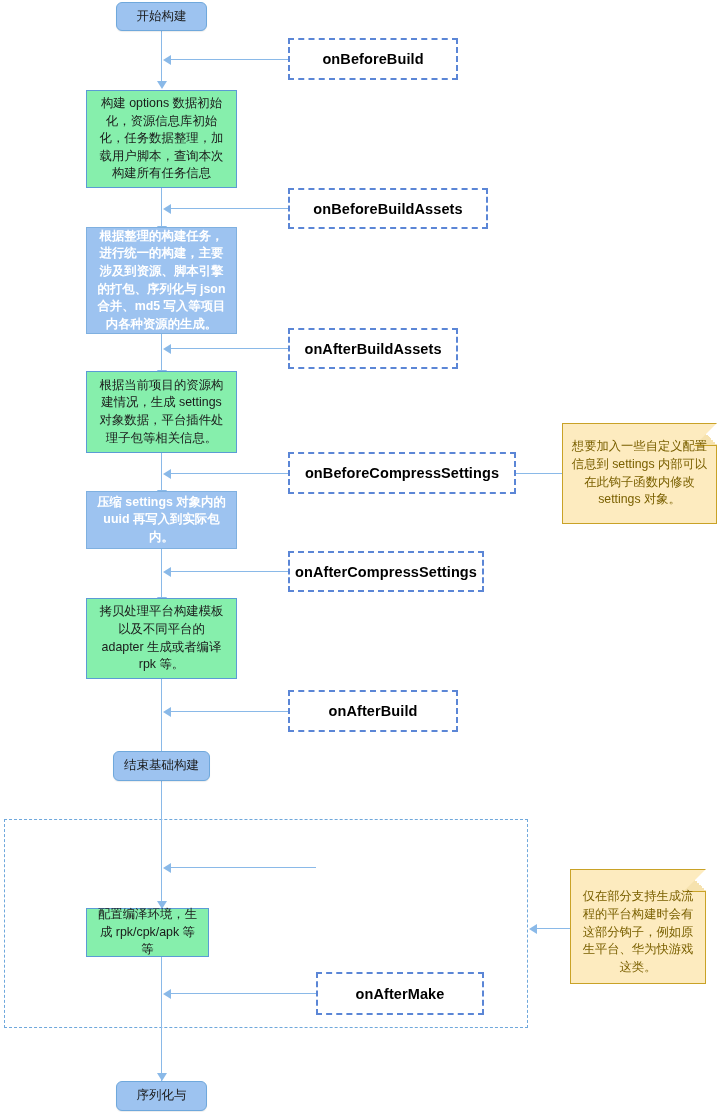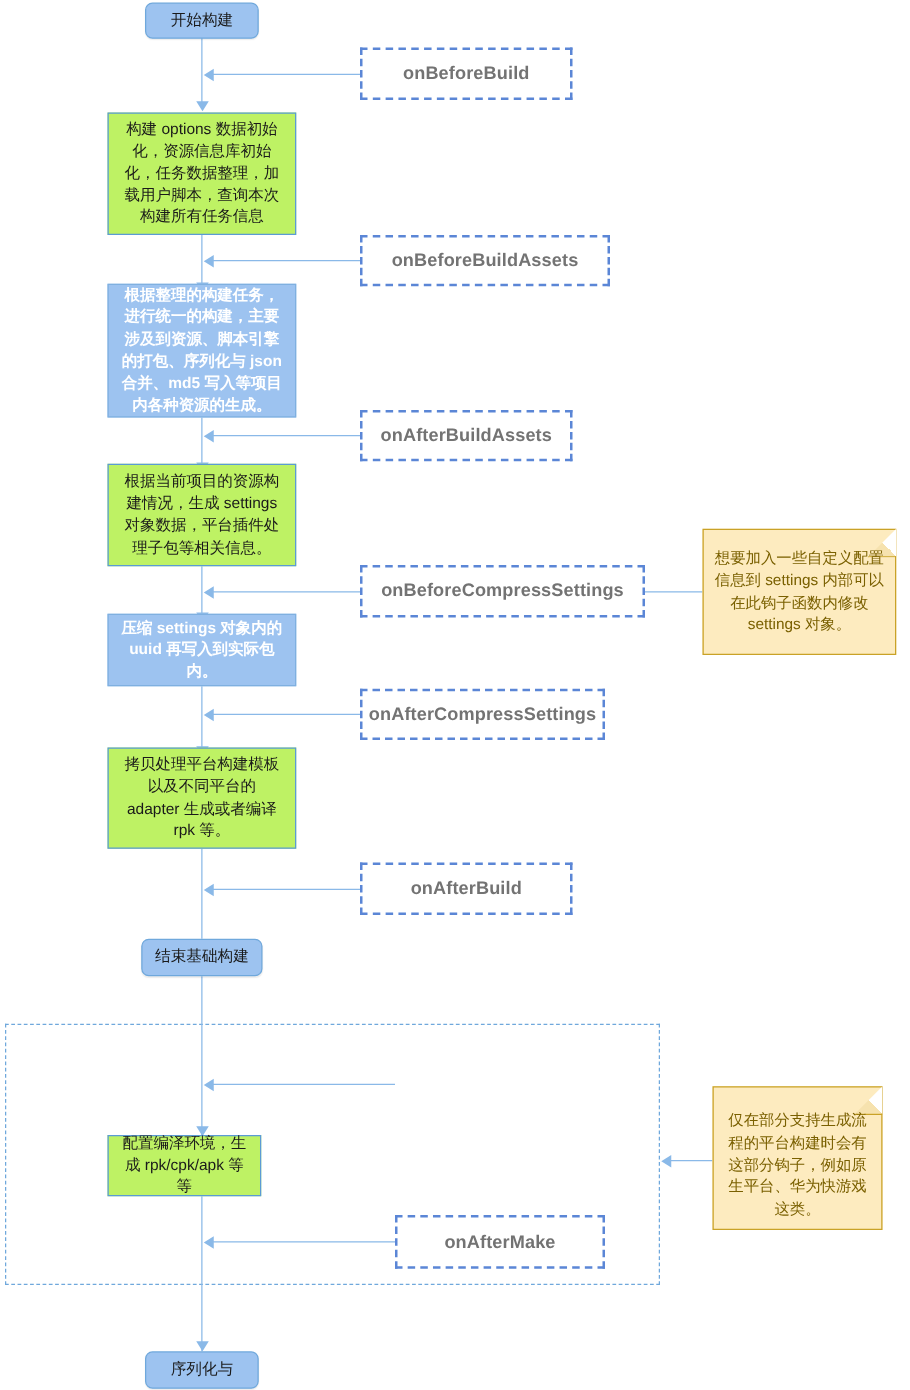--- a/index.html
+++ b/index.html
@@ -26,21 +26,21 @@
     display:flex;
     align-items:center;
     justify-content:center;
     text-align:center;
     line-height:1.25;
     box-shadow:0 1px 1px rgba(0,0,0,0.08);
   }
 
   
   .process{
-    background:#bef264;
+    background:#86efac;
     border:1px solid #5b9bd5;
     color:#1a1a1a;
     font-size:12.4px;
     line-height:1.42;
     display:flex;
     align-items:center;
     justify-content:center;
     text-align:center;
     padding:5px 9px;
   }
@@ -49,21 +49,21 @@
     background:#9dc3f0;
     border:1px solid #7fb0e0;
     color:#ffffff;
     font-weight:700;
   }
 
   
   .hook{
     background:#ffffff;
     border:2px dashed #5b86d6;
-    color:#737373;
+    color:#000000;
     font-size:14.5px;
     font-weight:700;
     display:flex;
     align-items:center;
     justify-content:center;
     text-align:right;
     letter-spacing:0.1px;
   }
 
   

